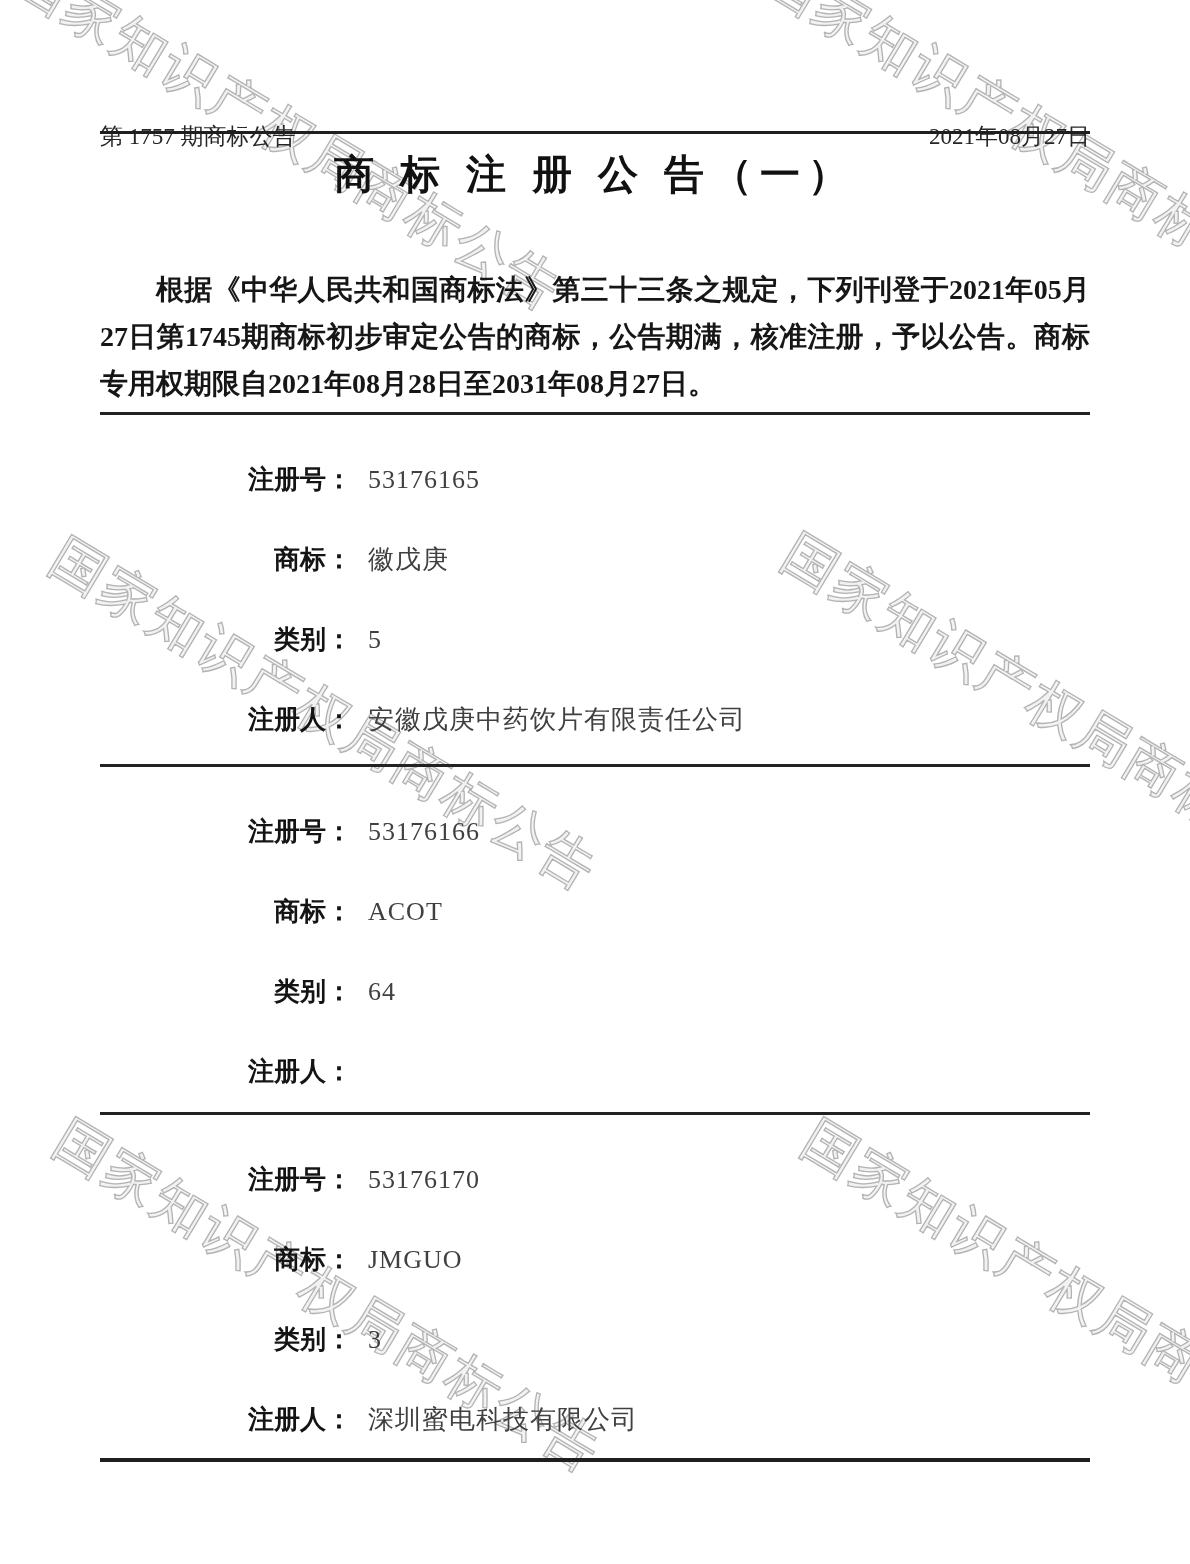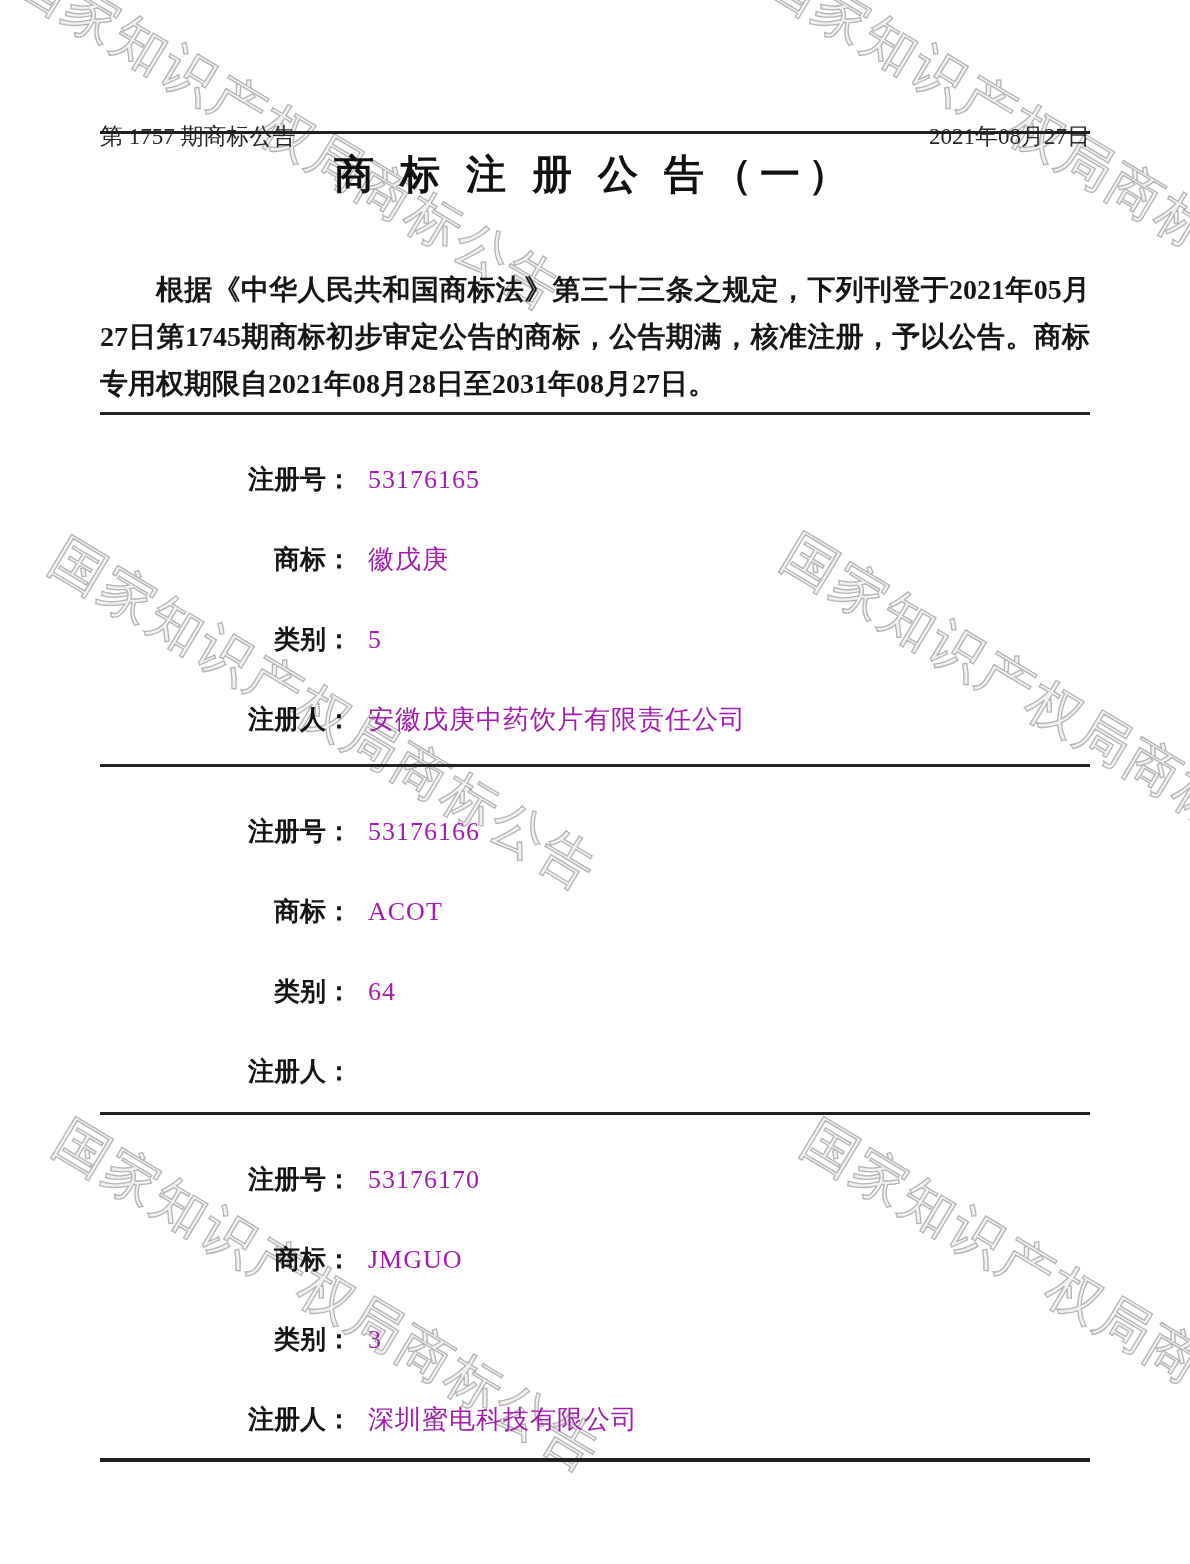--- a/index.html
+++ b/index.html
@@ -80,21 +80,21 @@
   .lbl {
     width: 252px;
     text-align: right;
     font-weight: bold;
     color: #141414;
     flex: none;
   }
   .val {
     margin-left: 16px;
     font-weight: normal;
-    color: #a21caf;
+    color: #404040;
     letter-spacing: 1px;
   }
   .entry-1 { top: 412px; }
   .entry-2 { top: 764px; }
   .entry-3 { top: 1112px; }
 
   .bottom-rule {
     position: absolute; top: 1458px; left: 100px; width: 990px;
     height: 4px; background: #1f1f1f;
   }

